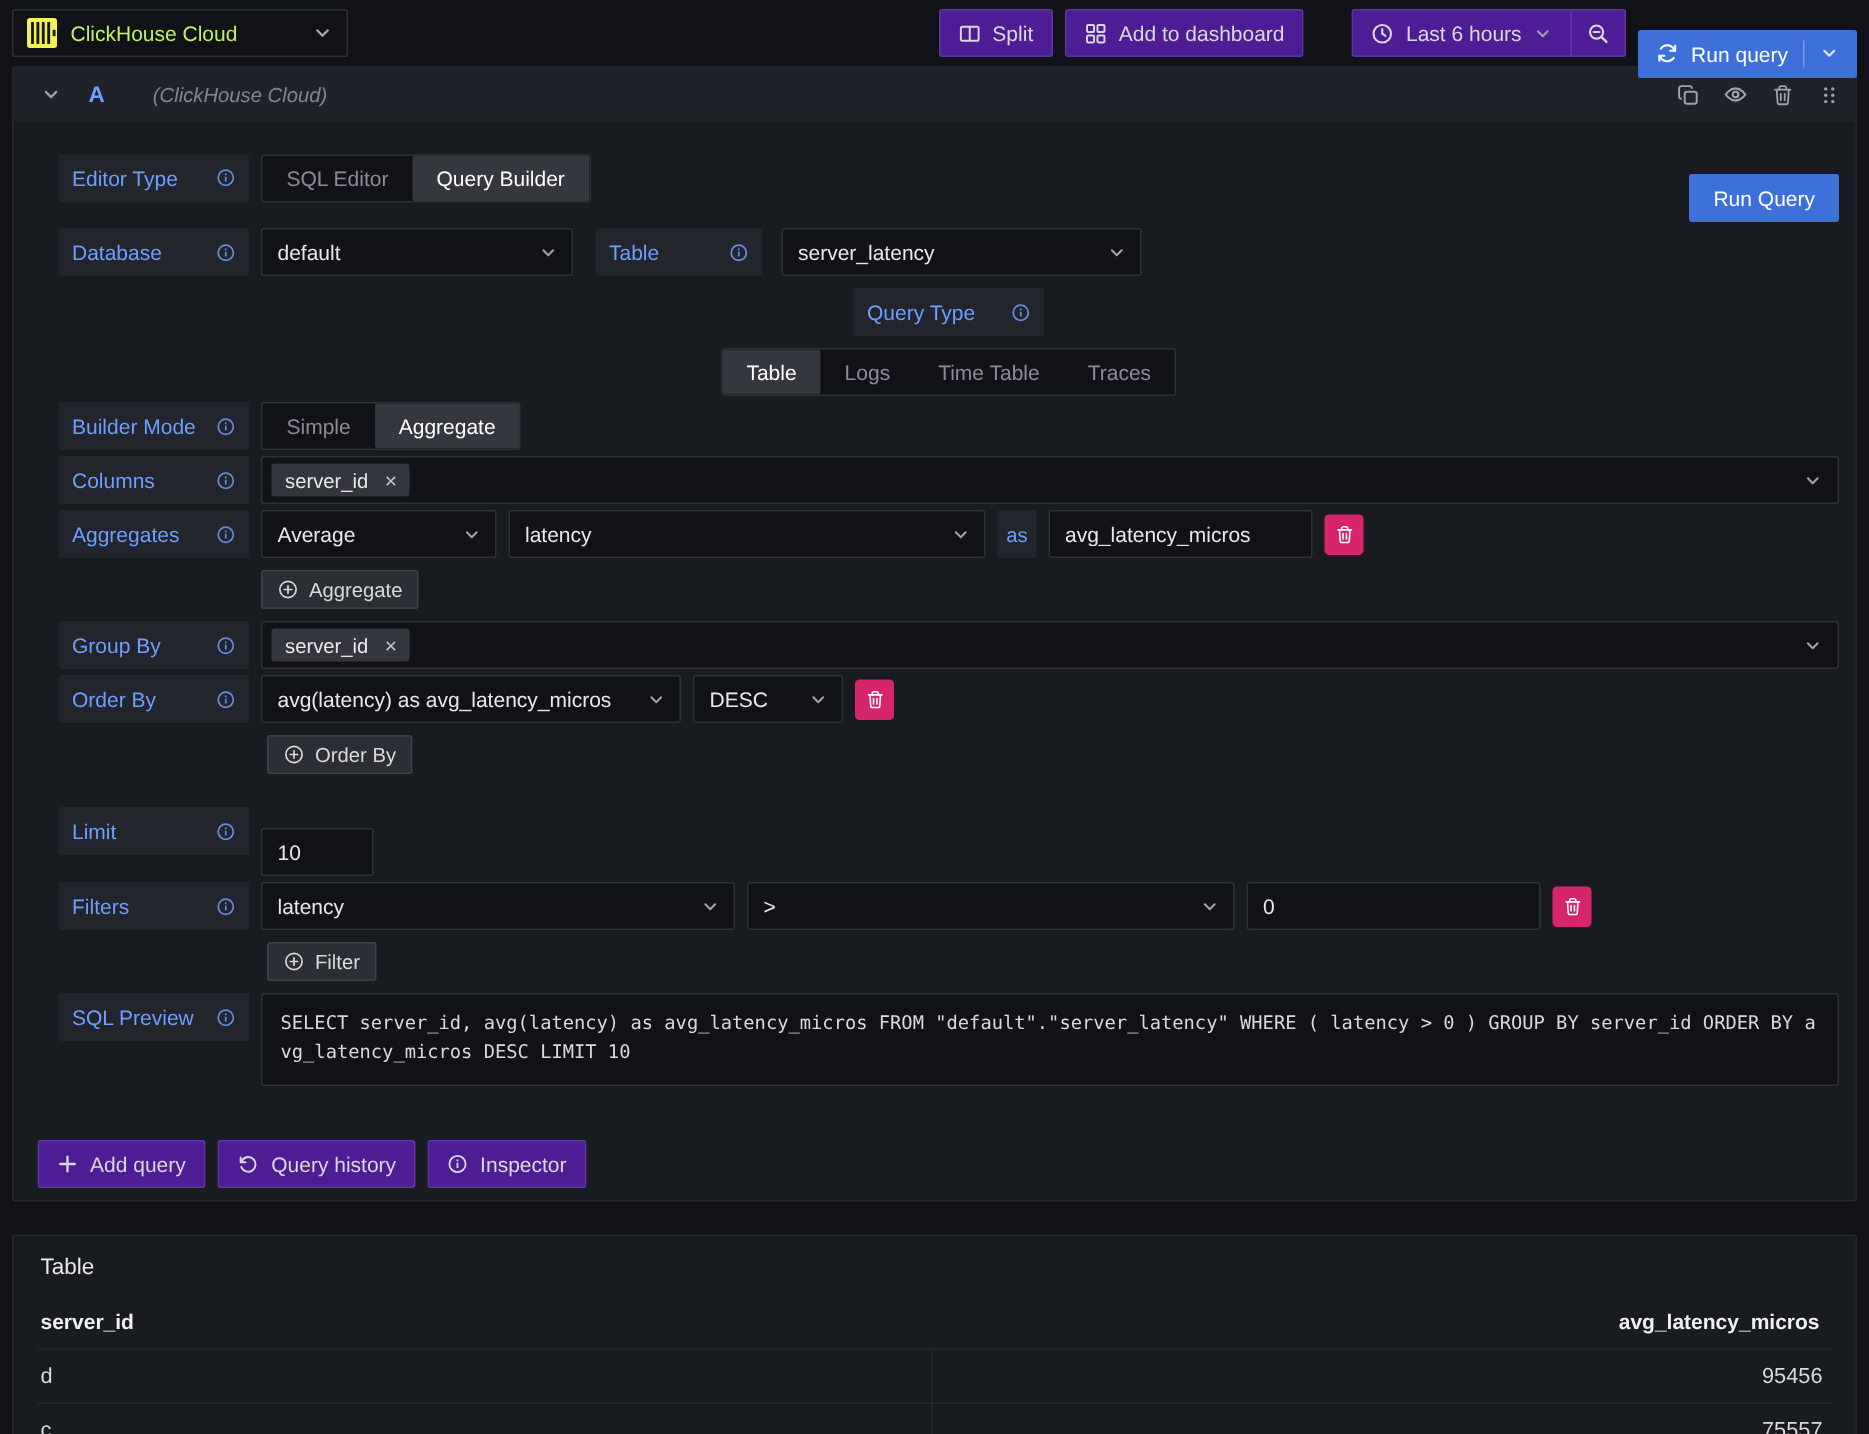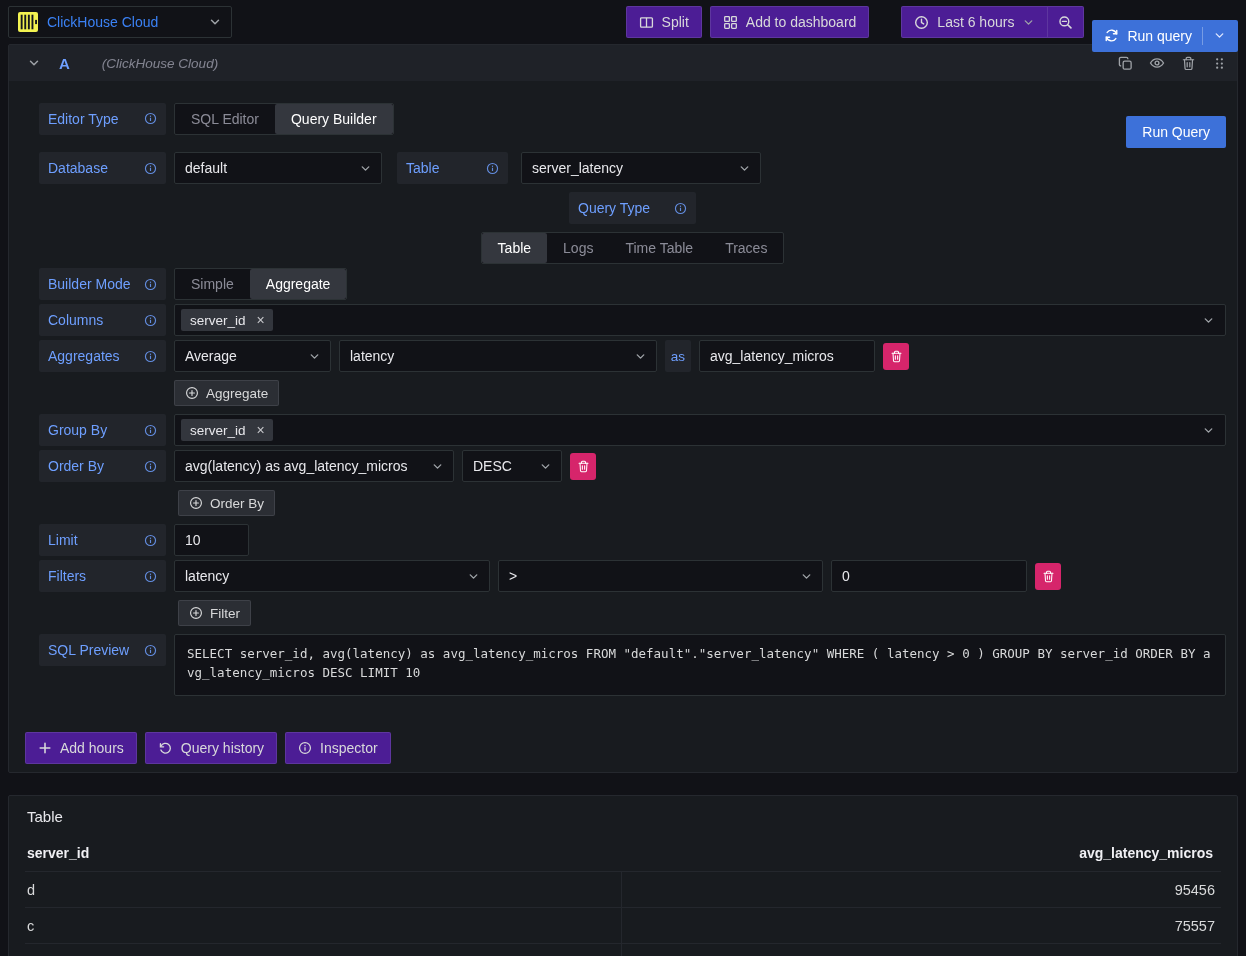--- a/index.html
+++ b/index.html
@@ -13,21 +13,21 @@
     overflow:hidden;
   }
   svg { display:block; flex:none; }
 
   
   .toolbar { display:flex; align-items:center; justify-content:space-between; padding:6px 8px; height:44px; }
   .ds-picker {
     display:flex; align-items:center; gap:9px; width:224px; height:32px;
     border:1px solid #2c3235; border-radius:2px; padding:0 9px; background:#111217; cursor:pointer;
   }
-  .ds-name { flex:1; color:#3b82f6; font-weight:400; }
+  .ds-name { flex:1; color:#bef264; font-weight:400; }
   .chev { color:#9fa3a8; }
   .toolbar-right { display:flex; align-items:center; gap:8px; }
   .btn {
     display:inline-flex; align-items:center; gap:8px; height:32px; padding:0 12px;
     background:#4c1d95; border:1px solid rgba(204,204,220,0.15); border-radius:2px;
     color:#d8d9da; font-weight:500; font-size:14px; cursor:pointer; white-space:nowrap;
   }
   .btn-group { display:flex;padding-left:24px; }
   .btn-group .btn:first-child { border-top-right-radius:0; border-bottom-right-radius:0; }
   .btn-group .btn:last-child { border-top-left-radius:0; border-bottom-left-radius:0; border-left:none; padding:0 10px; }
@@ -496,21 +496,21 @@
       <div class="fl">
         <span>Limit</span>
         <span class="info">
           <svg viewBox="0 0 16 16" width="13" height="13">
               <circle cx="8" cy="8" r="6.2" fill="none" stroke="currentColor" stroke-width="1.4"></circle>
               <rect x="7.3" y="7.1" width="1.4" height="4" fill="currentColor"></rect>
               <rect x="7.3" y="4.5" width="1.4" height="1.5" fill="currentColor"></rect>
             </svg>
         </span>
       </div>
-      <input class="tinput" style="width: 75px;" value="10">
+      <input class="tinput" style="width: 75px; margin-top: 28px;" value="10">
     </div>
 
     <div class="qe-row">
       <div class="fl">
         <span>Filters</span>
         <span class="info">
           <svg viewBox="0 0 16 16" width="13" height="13">
               <circle cx="8" cy="8" r="6.2" fill="none" stroke="currentColor" stroke-width="1.4"></circle>
               <rect x="7.3" y="7.1" width="1.4" height="4" fill="currentColor"></rect>
               <rect x="7.3" y="4.5" width="1.4" height="1.5" fill="currentColor"></rect>
@@ -572,21 +572,21 @@
 
   </div>
 
   <div class="qe-footer" style="margin-left:8px">
     <button class="btn">
       <span>
         <svg viewBox="0 0 16 16" width="14" height="14" fill="none" stroke="currentColor" stroke-width="1.8" stroke-linecap="round">
             <path d="M8 2.5v11M2.5 8h11"></path>
           </svg>
       </span>
-      <span>Add hours</span>
+      <span>Add query</span>
     </button>
     <button class="btn">
       <span>
         <svg viewBox="0 0 16 16" width="15" height="15" fill="none" stroke="currentColor" stroke-width="1.4" stroke-linecap="round">
             <path d="M2.6 2.8v3.4H6"></path>
             <path d="M3.1 9.6a5.2 5.2 0 1 0 .2-4.2"></path>
           </svg>
       </span>
       <span>Query history</span>
     </button>

